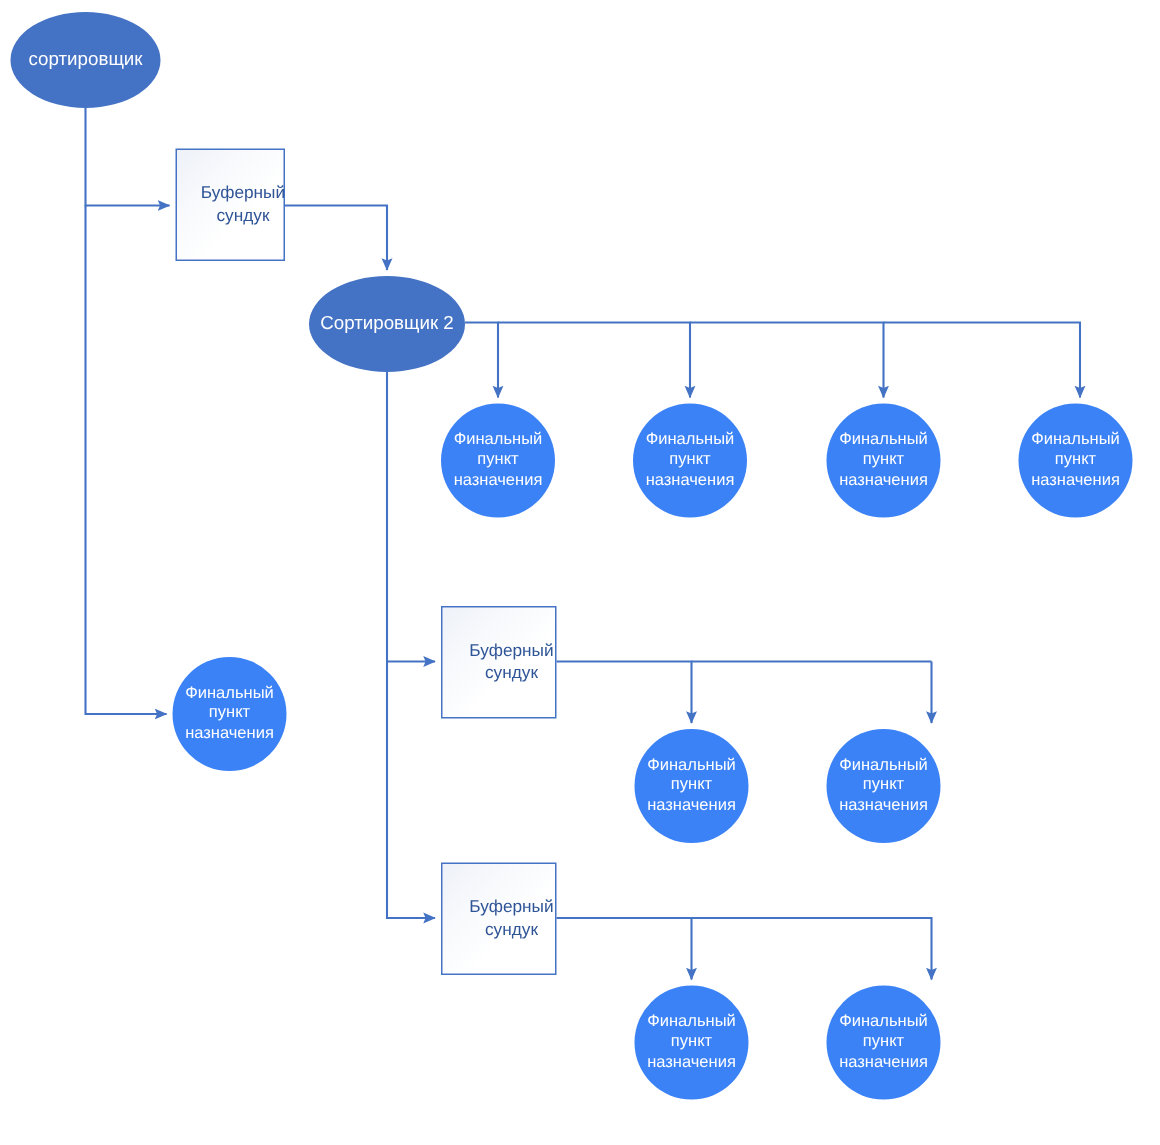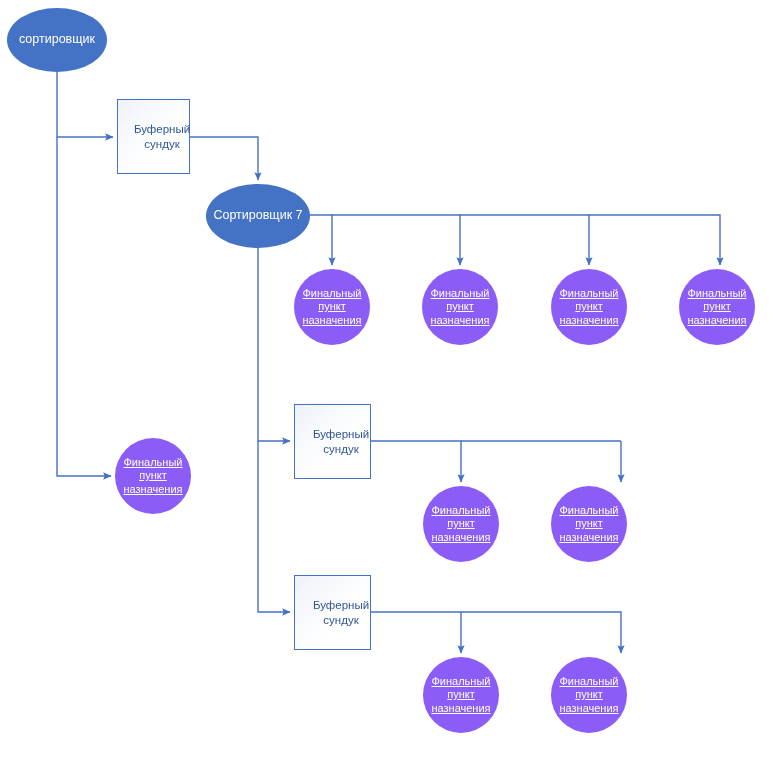--- a/index.html
+++ b/index.html
@@ -33,24 +33,23 @@
     justify-content: center;
     text-align: center;
     line-height: 1.22;
   }
   .node-ellipse {
     background: #4472C4;
     border-radius: 50%;
     color: #ffffff;
   }
   .node-circle {
-    background: #8b5cf6;
+    background: #3b82f6;
     border-radius: 50%;
     color: #ffffff;
-    text-decoration: underline;
   }
   .node-box {
     background: linear-gradient(135deg, #eef1f8 0%, #f7f9fc 30%, #ffffff 62%, #ffffff 100%);
     border: 1px solid #4472C4;
     color: #2F5597;
   }
   .node-label {
     display: block;
     padding: 0 4px;
     white-space: pre-line;
@@ -92,21 +91,21 @@
   <div class="node node-ellipse" style="left:7px; top:8px; width:100px; height:64px;">
     <span class="node-label lbl-sorter1">сортировщик</span>
   </div>
 
   <div class="node node-box" style="left:117px; top:99px; width:73px; height:75px;">
     <span class="node-label lbl-buffer">Буферный
 сундук</span>
   </div>
 
   <div class="node node-ellipse" style="left:206px; top:184px; width:104px; height:64px;">
-    <span class="node-label lbl-sorter2">Сортировщик 7</span>
+    <span class="node-label lbl-sorter2">Сортировщик 2</span>
   </div>
 
   <div class="node node-circle" style="left:294px; top:269px; width:76px; height:76px;">
     <span class="node-label lbl-dest">Финальный
 пункт
 назначения</span>
   </div>
   <div class="node node-circle" style="left:422px; top:269px; width:76px; height:76px;">
     <span class="node-label lbl-dest">Финальный
 пункт

